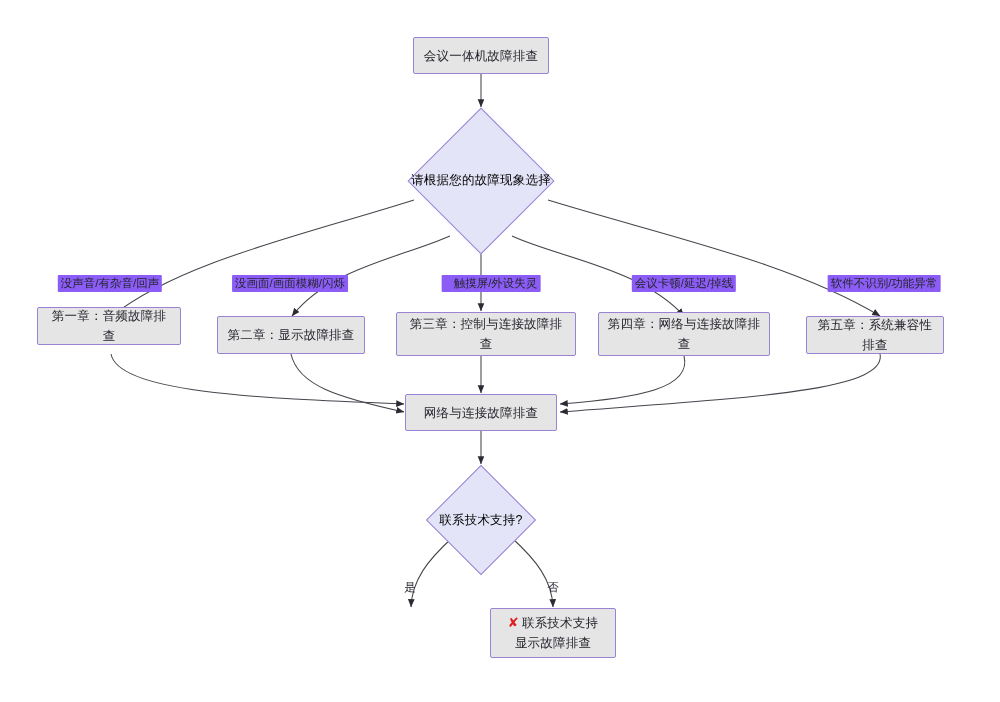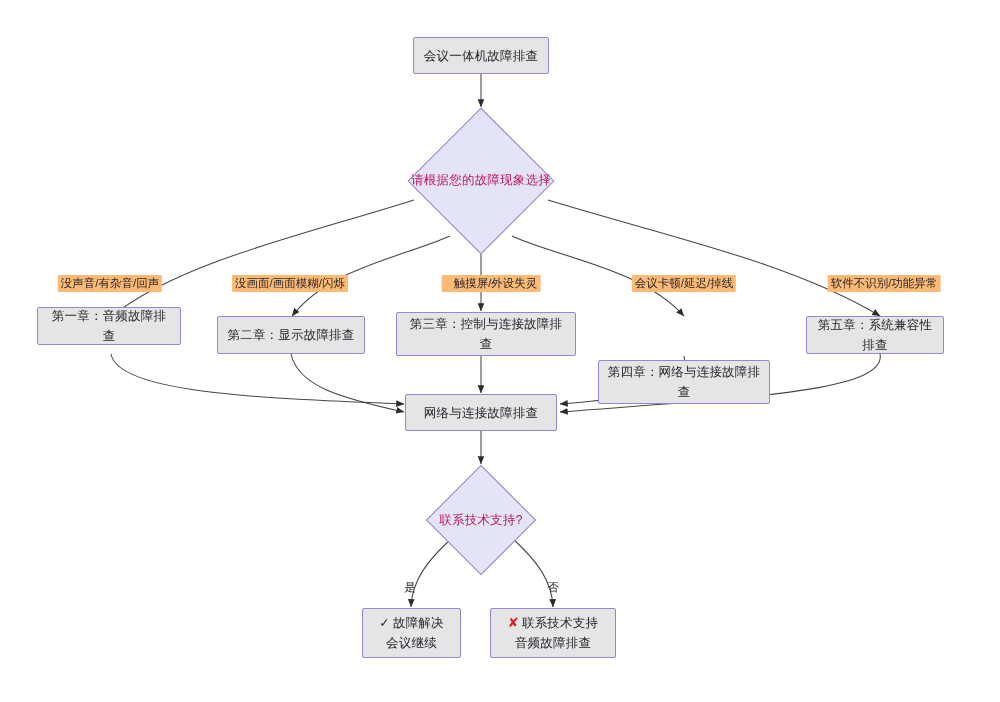--- a/index.html
+++ b/index.html
@@ -60,27 +60,27 @@
     left: 50%;
     top: 50%;
     background: #E4E4F8;
     border: 1px solid #9A82D4;
     transform: translate(-50%, -50%) rotate(45deg);
   }
   .diamond-label {
     position: relative;
     z-index: 2;
     font-size: 12.5px;
-    color: #be185d;
+    color: #000000;
     white-space: nowrap;
     letter-spacing: 0.2px;
   }
   .edge-label {
     position: absolute;
-    background: #fdba74;
+    background: #8b5cf6;
     color: #26262e;
     font-size: 11.5px;
     line-height: 15px;
     padding: 1px 3px;
     border-radius: 1px;
     white-space: nowrap;
     transform: translateX(-50%);
   }
   .mark-ok {
     color: #1f1f28;
@@ -151,51 +151,43 @@
   </div>
 
   <div class="node" style="left:217px; top:316px; width:148px; height:38px;">
     <span class="inner">第二章：显示故障排查</span>
   </div>
 
   <div class="node" style="left:396px; top:312px; width:180px; height:44px;">
     <span class="inner">第三章：控制与连接故障排查</span>
   </div>
 
-  <div class="node" style="left:598px; top:312px; width:172px; height:44px;margin-top:48px;">
+  <div class="node" style="left:598px; top:312px; width:172px; height:44px;">
     <span class="inner">第四章：网络与连接故障排查</span>
   </div>
 
   <div class="node" style="left:806px; top:316px; width:138px; height:38px;">
     <span class="inner">第五章：系统兼容性排查</span>
   </div>
 
   <div class="node" style="left:405px; top:394px; width:152px; height:37px;">
     <span class="inner">网络与连接故障排查</span>
   </div>
 
   <div class="diamond-wrap" style="left:417px; top:465px; width:128px; height:110px;">
     <div class="diamond-shape" style="width:76px; height:76px;"></div>
     <span class="diamond-label">联系技术支持?</span>
   </div>
 
   <div class="edge-label" style="left:410px; top:579px; background:transparent;">是</div>
   <div class="edge-label" style="left:553px; top:579px; background:transparent;">否</div>
 
-  <div class="node" style="left:362px; top:608px; width:99px; height:50px;">
-    <span class="inner">
-      <span class="result-line">
-        <span class="mark-ok">✓</span><span>故障解决</span>
-      </span>
-      <span class="result-line">会议继续</span>
-    </span>
-  </div>
 
   <div class="node" style="left:490px; top:608px; width:126px; height:50px;">
     <span class="inner">
       <span class="result-line">
         <span class="mark-bad">✘</span><span>联系技术支持</span>
       </span>
-      <span class="result-line">音频故障排查</span>
+      <span class="result-line">显示故障排查</span>
     </span>
   </div>
 
 </div>
 
 </body></html>

